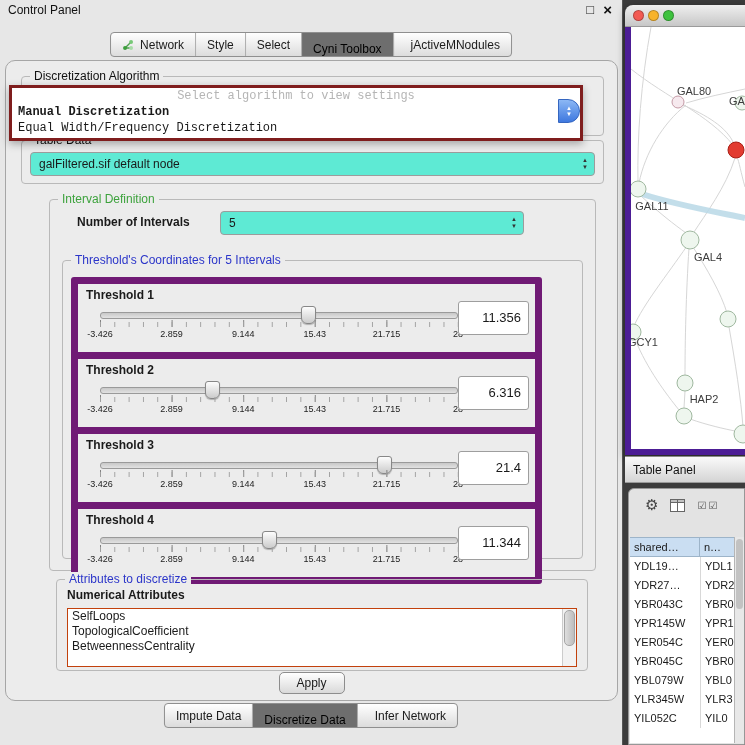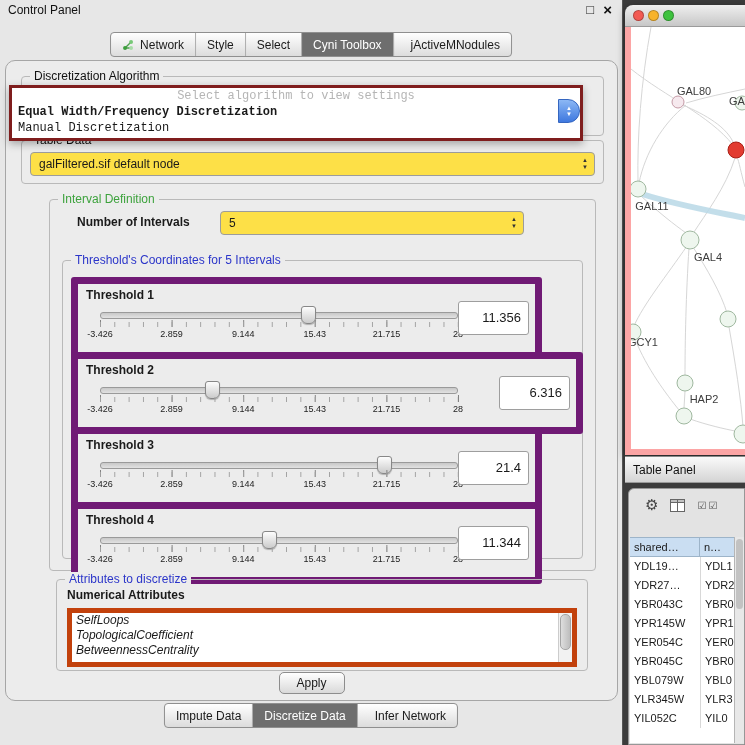--- a/index.html
+++ b/index.html
@@ -13,79 +13,79 @@
   .cp{position:absolute;left:0;top:0;width:622px;height:745px;background:#e7e7e7;border-right:1px solid #555;}
   .cp-titlebar{position:absolute;left:0;top:0;right:0;height:20px;}
   .cp-title{position:absolute;left:8px;top:3px;font-size:12px;color:#111;}
   .float-icon{position:absolute;right:28px;top:2px;font-size:13px;color:#222;}
   .close-icon{position:absolute;right:10px;top:1px;font-size:15px;font-weight:bold;color:#111;}
   .tabs{position:absolute;display:flex;align-items:stretch;height:23px;border:1px solid #8f8f8f;border-radius:4px;background:linear-gradient(#ffffff,#dcdcdc);overflow:hidden;}
   .tabs.top{top:32px;left:50%;transform:translateX(-50%);}
   .tabs.bottom{top:703px;left:50%;transform:translateX(-50%);}
   .tab{display:flex;align-items:center;gap:6px;padding:0 11px;font-size:12px;color:#1a1a1a;border-right:1px solid #aeaeae;white-space:nowrap;}
   .tab:last-child{border-right:none;padding-left:17px;}
-  .tab.selected{background:#6e6e6e;color:#ffffff;}
+  .tab.selected{background:#6e6e6e;color:#000000;align-items:flex-end;}
   .main{position:absolute;left:5px;top:60px;width:611px;height:639px;background:#ececec;border:1px solid #a6a6a6;border-radius:10px;}
   .group{position:absolute;border:1px solid #b9b9b9;border-radius:4px;}
   .gtitle{position:absolute;top:-8px;left:8px;background:#ececec;padding:0 4px;font-size:12px;color:#111;white-space:nowrap;}
   .gtitle.green{color:#3da23d;}
   .gtitle.blue{color:#2b35c9;}
   
   .grp-algo{left:15px;top:15px;width:581px;height:58px;}
   .algo-popup{position:absolute;left:3px;top:24px;width:568px;height:50px;background:#fff;border:3px solid #7f1d1d;box-shadow:0 3px 8px rgba(0,0,0,.3);z-index:5;font-family:Liberation Mono, monospace;}
   .popup-placeholder{height:16px;line-height:16px;text-align:center;color:#b5b5b5;font-size:12px;}
   .popup-opt{height:16px;line-height:16px;padding:0 6px;font-size:12px;white-space:nowrap;overflow:hidden;}
   .popup-opts .popup-opt:nth-of-type(1){font-weight:bold;}
   .combo-capsule{position:absolute;left:552px;top:38px;width:22px;height:24px;border-radius:0 12px 12px 0;background:linear-gradient(#8cb8f5,#3e78df);border:1px solid #3566c0;box-sizing:border-box;z-index:6;display:flex;flex-direction:column;align-items:center;justify-content:center;color:#fff;}
   .combo-capsule span{font-size:6px;line-height:6px;}
   
-  .combo{position:absolute;height:22px;background:#fde047;border:1px solid #9c9c9c;border-radius:4px;line-height:22px;padding:0 22px 0 8px;font-size:12px;white-space:nowrap;overflow:hidden;}
+  .combo{position:absolute;height:22px;background:#5eead4;border:1px solid #9c9c9c;border-radius:4px;line-height:22px;padding:0 22px 0 8px;font-size:12px;white-space:nowrap;overflow:hidden;}
   .stepper{position:absolute;right:6px;top:4px;display:flex;flex-direction:column;color:#333;}
   .stepper span{font-size:6px;line-height:7px;}
   
   .grp-tdata{left:15px;top:79px;width:581px;height:42px;}
   .tdata-combo{left:8px;top:11px;right:8px;}
   
   .grp-interval{left:43px;top:138px;width:545px;height:370px;}
   .noi-label{position:absolute;left:27px;top:15px;font-weight:bold;font-size:12px;}
   .noi-combo{left:170px;top:11px;width:272px;}
   .grp-thresholds{left:12px;top:60px;width:519px;height:297px;}
   .thr{position:absolute;left:8px;width:457px;height:68px;border:7px solid #701a75;border-radius:3px;background:#ececec;}
-  .thr1{top:16px;}.thr2{top:91px;padding-left:41px;}.thr3{top:166px;}.thr4{top:241px;}
+  .thr1{top:16px;}.thr2{top:91px;}.thr3{top:166px;}.thr4{top:241px;}
   .thr-label{position:absolute;left:8px;top:4px;font-weight:bold;font-size:12px;}
   .slider{position:absolute;left:22px;top:20px;width:358px;height:40px;}
   .track{position:absolute;left:0;right:0;top:8px;height:5px;background:linear-gradient(#c8c8c8,#e2e2e2);border:1px solid #9a9a9a;border-radius:3px;}
   .thumb{position:absolute;top:2px;width:13px;height:16px;background:linear-gradient(#fdfdfd,#cbcbcb);border:1px solid #878787;border-radius:3px 3px 6px 6px;box-shadow:0 1px 1px rgba(0,0,0,.25);}
   .ticks-major{position:absolute;left:0;top:16px;width:358px;height:7px;background-image:linear-gradient(to right,#828282 1px,transparent 1px);background-size:20% 100%;border-right:1px solid #828282;}
   .ticks-minor{position:absolute;left:0;top:18px;width:358px;height:5px;background-image:linear-gradient(to right,#a0a0a0 1px,transparent 1px);background-size:4% 100%;}
   .tick-labels{position:absolute;left:0;top:25px;width:358px;height:12px;font-size:9px;color:#222;}
   .tick-labels span{position:absolute;transform:translateX(-50%);white-space:nowrap;}
   .tick-labels span:nth-of-type(1){left:0;}
   .tick-labels span:nth-of-type(2){left:20%;}
   .tick-labels span:nth-of-type(3){left:40%;}
   .tick-labels span:nth-of-type(4){left:60%;}
   .tick-labels span:nth-of-type(5){left:80%;}
   .tick-labels span:nth-of-type(6){left:100%;}
   .value-box{position:absolute;right:6px;top:17px;width:62px;height:32px;background:#fff;border:1px solid #9e9e9e;border-radius:3px;line-height:32px;text-align:right;padding-right:7px;font-size:13px;box-sizing:content-box;}
   
   .grp-attrs{left:50px;top:518px;width:530px;height:90px;}
   .attr-label{position:absolute;left:10px;top:8px;font-weight:bold;font-size:12px;}
-  .attr-list{position:absolute;left:10px;right:10px;top:28px;bottom:3px;background:#fff;border:5px solid #c2410c;overflow:hidden;font-style:italic;}
+  .attr-list{position:absolute;left:10px;right:10px;top:28px;bottom:3px;background:#fff;border:1px solid #c2410c;overflow:hidden;}
   .attr-item{height:15px;line-height:15px;padding-left:4px;font-size:12px;white-space:nowrap;}
   .attr-scroll{position:absolute;right:0;top:0;bottom:0;width:13px;background:#f2f2f2;border-left:1px solid #ccc;}
   .attr-thumb{position:absolute;left:1px;right:1px;top:1px;height:34px;background:linear-gradient(to right,#dedede,#bdbdbd);border:1px solid #a5a5a5;border-radius:5px;}
   .apply-btn{position:absolute;left:50%;top:611px;transform:translateX(-50%);width:66px;height:22px;background:linear-gradient(#ffffff,#d9d9d9);border:1px solid #8d8d8d;border-radius:5px;font-size:12px;text-align:center;line-height:20px;box-sizing:border-box;}
   
   .netwin{position:absolute;left:625px;top:5px;width:120px;height:450px;border-radius:8px 0 0 0;overflow:hidden;box-shadow:0 2px 8px rgba(0,0,0,.4);}
   .net-titlebar{position:absolute;left:0;top:0;right:0;height:22px;background:linear-gradient(#efefef,#c7c7c7);border-bottom:1px solid #9b9b9b;display:flex;align-items:center;gap:4px;padding-left:8px;box-sizing:border-box;}
   .tlb{width:11px;height:11px;border-radius:50%;border:1px solid rgba(0,0,0,.25);box-sizing:border-box;}
   .tlb.red{background:#f25a52;}
   .tlb.yellow{background:#f7b32a;}
   .tlb.green{background:#3ec23e;}
-  .net-body{position:absolute;left:0;top:22px;right:0;bottom:0;background:#fca5a5;}
+  .net-body{position:absolute;left:0;top:22px;right:0;bottom:0;background:#4c1d95;}
   .net-canvas{position:absolute;left:6px;top:0;width:114px;height:422px;background:#fff;display:block;}
   .net-canvas text{font-size:11px;fill:#3c3c3c;}
   
   .tph{position:absolute;left:625px;top:456px;width:120px;height:27px;background:linear-gradient(#fafafa,#d4d4d4);border-top:1px solid #8a8a8a;border-bottom:1px solid #9a9a9a;line-height:27px;padding-left:8px;box-sizing:border-box;font-size:12px;color:#111;}
   .tpb{position:absolute;left:628px;top:488px;width:117px;height:257px;background:#e3e3e3;border:1px solid #979797;border-radius:6px 0 0 0;box-sizing:border-box;}
   .tp-toolbar{position:absolute;left:0;top:4px;right:0;height:24px;display:flex;align-items:center;gap:12px;padding-left:16px;}
   .gear{font-size:15px;color:#444;}
   .checks{display:flex;gap:2px;font-size:10px;color:#555;}
   .tp-head{position:absolute;left:1px;top:48px;right:9px;height:20px;display:flex;}
   .tp-head .th{background:#cadef2;border:1px solid #9db4c9;border-left:none;font-size:11px;line-height:18px;padding-left:4px;overflow:hidden;white-space:nowrap;box-sizing:border-box;}
@@ -138,22 +138,22 @@
   <div class="main">
 
     <div class="group grp-algo">
       <span class="gtitle">Discretization Algorithm</span>
     </div>
 
     <div class="algo-popup">
       <div class="popup-placeholder">Select algorithm to view settings</div>
       <div class="popup-opts">
 
-      <div class="popup-opt">Equal Width/Frequency Discretization</div>
-          <div class="popup-opt">Manual Discretization</div>
+      <div class="popup-opt">Manual Discretization</div>
+          <div class="popup-opt">Equal Width/Frequency Discretization</div>
         </div>
     </div>
 
     <div class="combo-capsule">
       <span>▲</span>
       <span>▼</span>
     </div>
 
     <div class="group grp-tdata">
       <span class="gtitle">Table Data</span>

